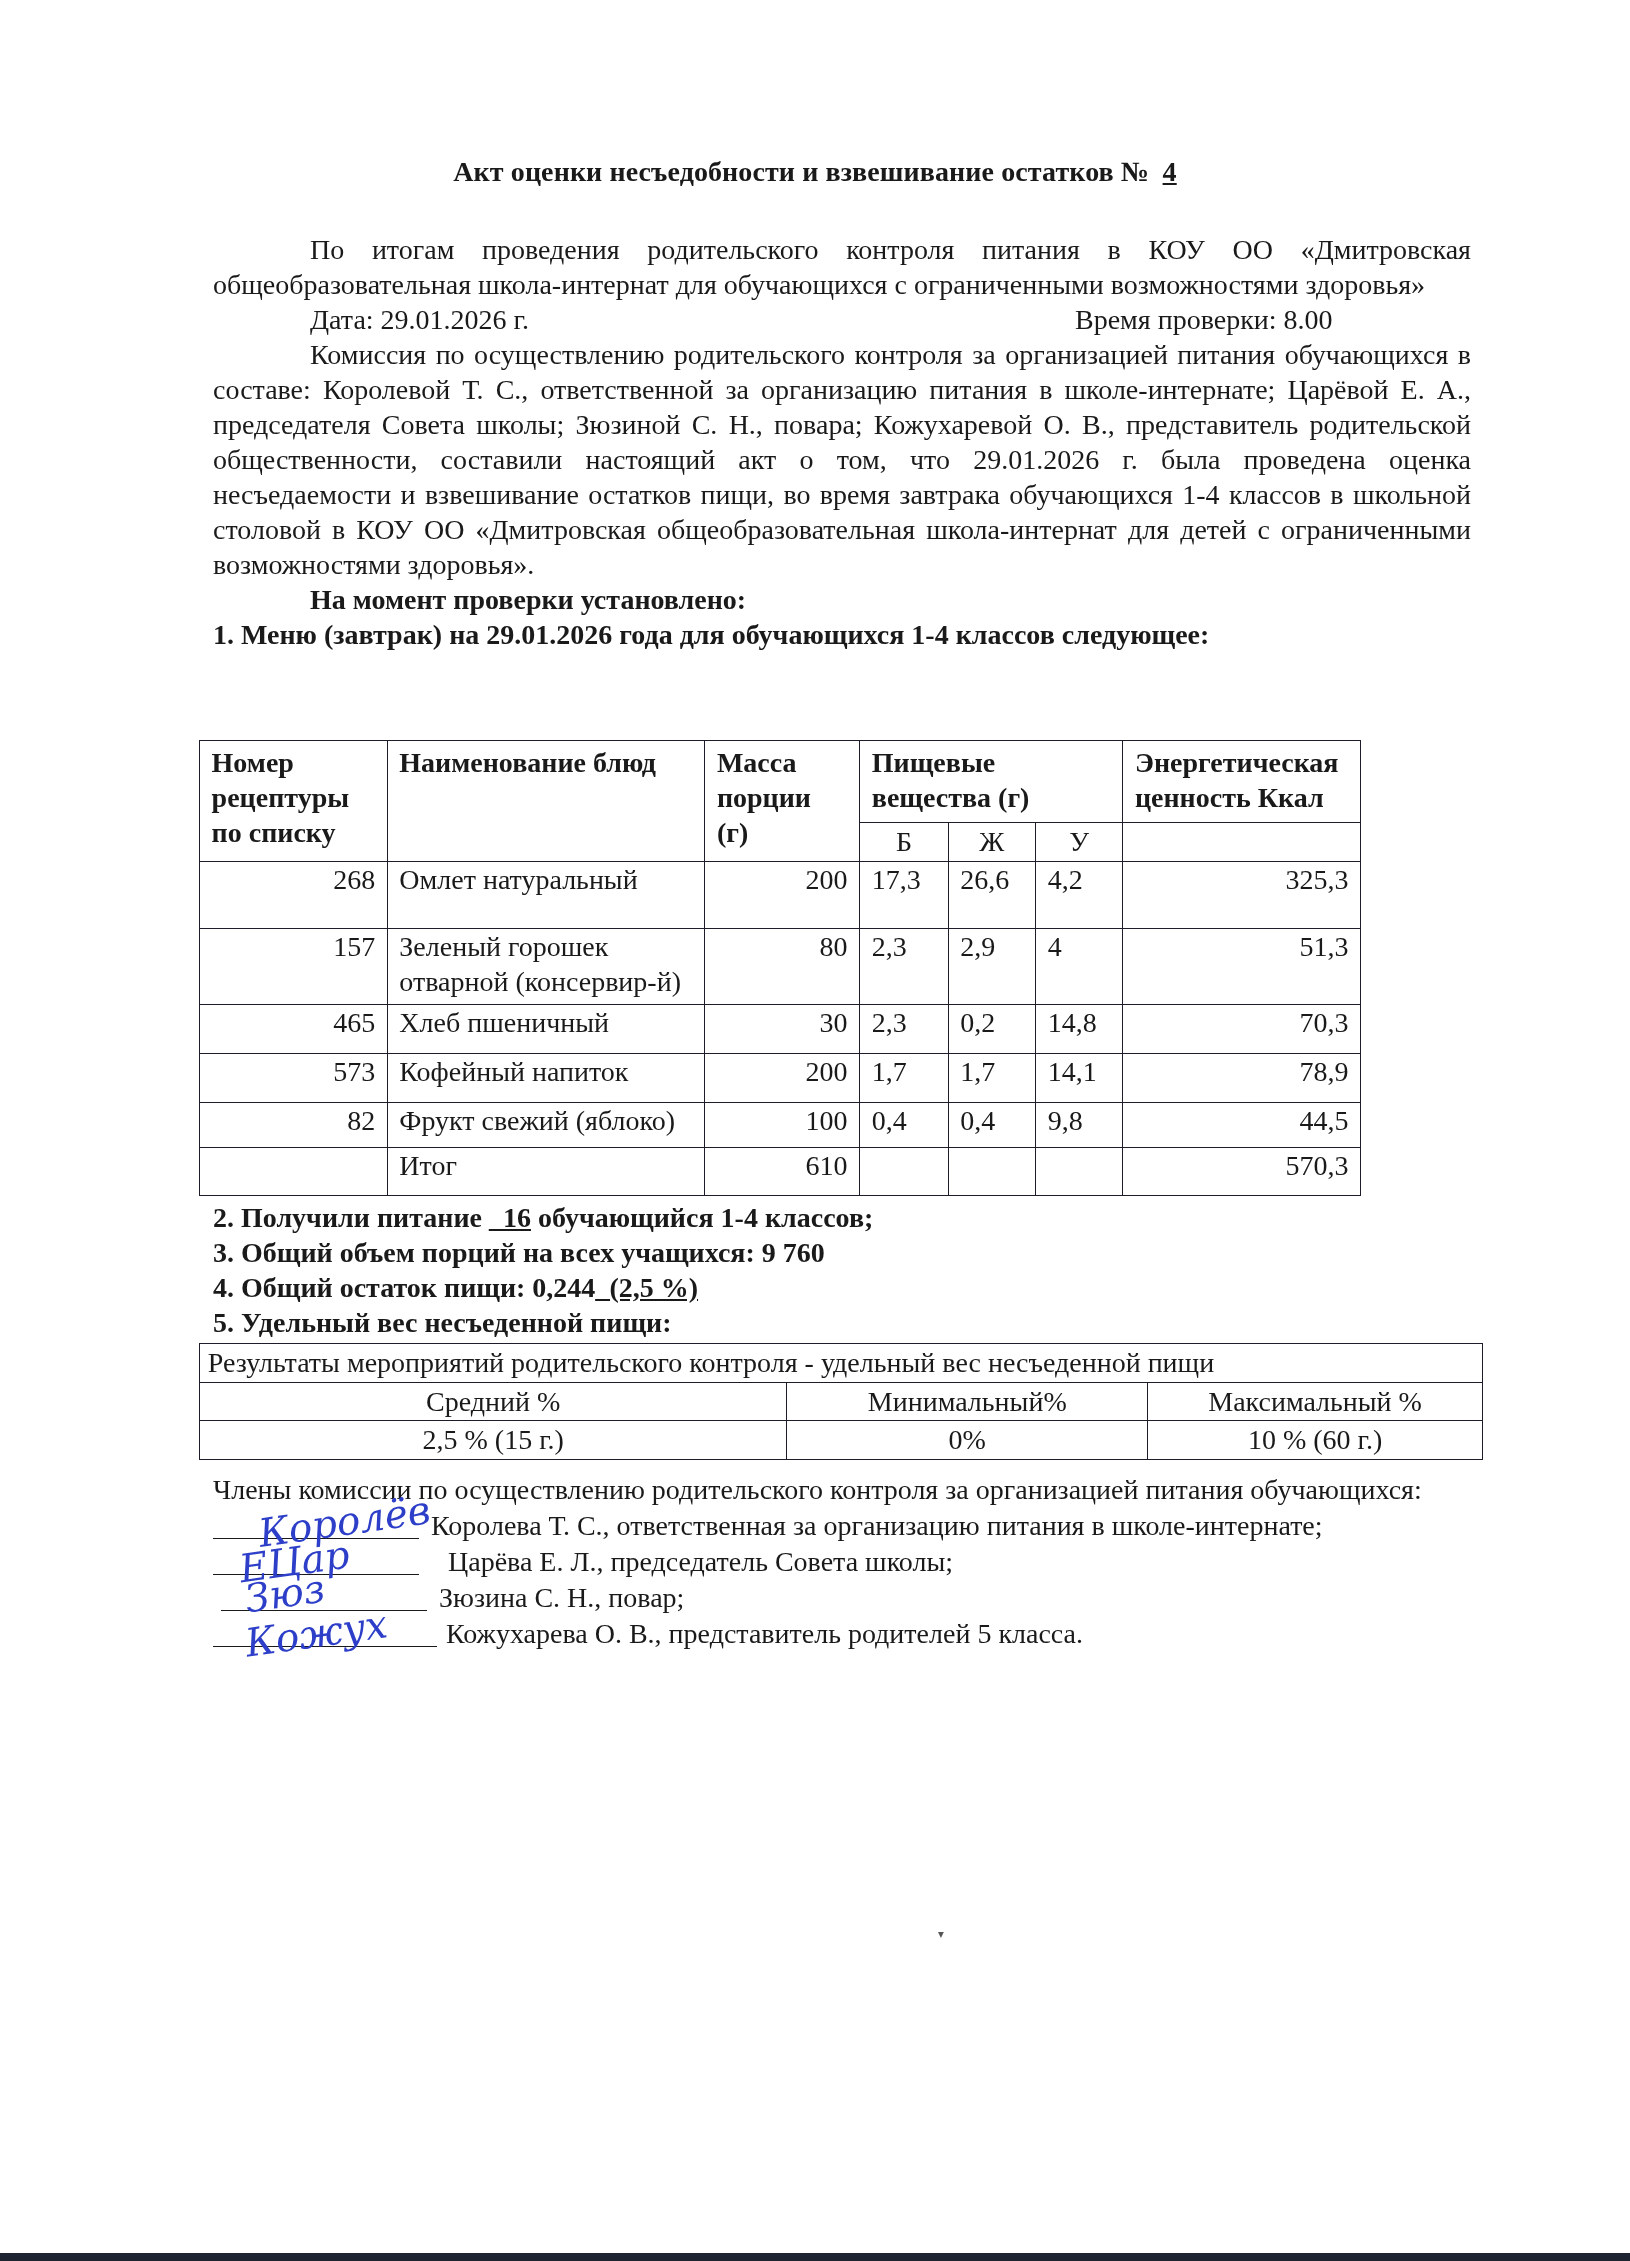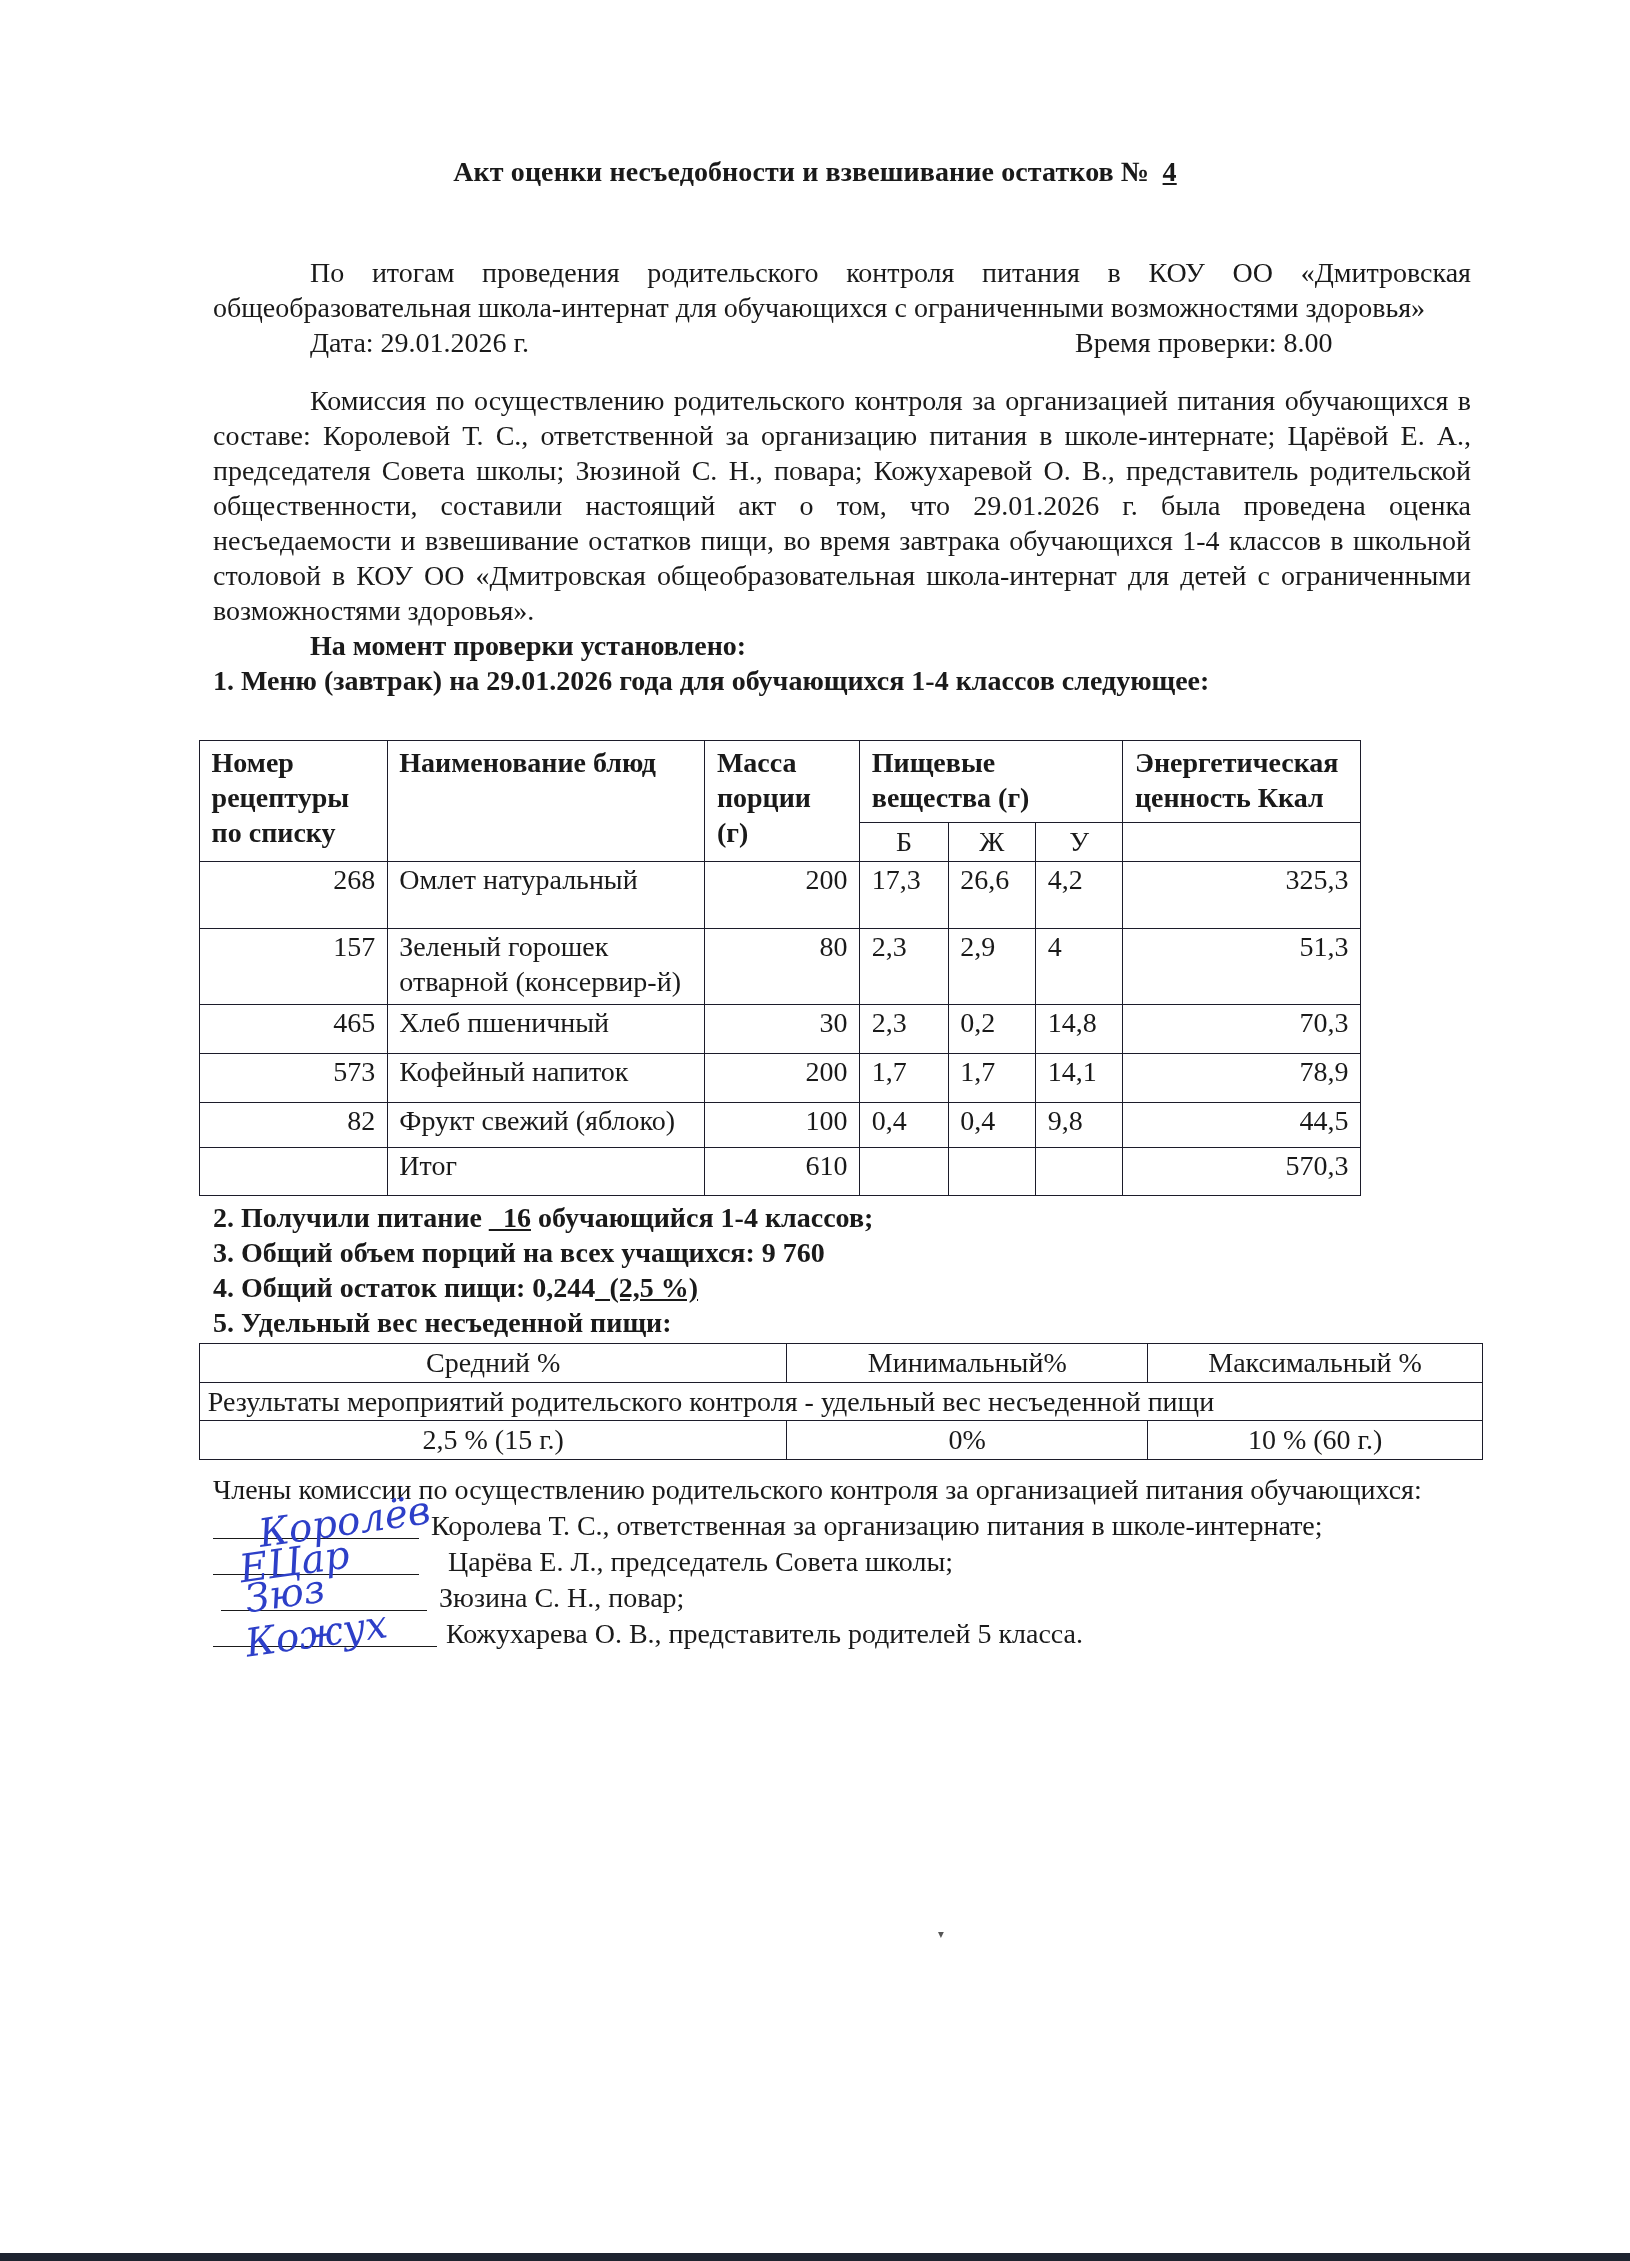--- a/index.html
+++ b/index.html
@@ -10,21 +10,21 @@
   .page { position: absolute; left: 0; top: 0; width: 1630px; height: 2261px; }
   .title {
     position: absolute; left: 0; width: 1630px; top: 156px; text-align: center;
     font-weight: bold; font-size: 28px; letter-spacing: 0.1px;
   }
   .title .num { text-decoration: underline; margin-left: 6.4px; }
   .body-text {
     position: absolute; left: 213px; width: 1258px; font-size: 28px; line-height: 35px;
   }
   .p { text-align: justify; text-align-last: left; margin: 0; }
-  .indent { text-indent: 97px; margin-top: 23px; }
+  .indent { text-indent: 97px; }
   .line { margin: 0; white-space: nowrap; font-weight: bold; }
   .u { text-decoration: underline; }
   .date-row { position: relative; height: 35px; }
   .date-row .date { position: absolute; left: 97px; }
   .date-row .time { position: absolute; left: 862px; }
 
   table { border-collapse: collapse; position: absolute; }
   td { border: 1.9px solid #1c1c2a; vertical-align: top; font-size: 28px; line-height: 35px; padding: 0 11.6px; }
   .menu { left: 199px; top: 740px; width: 1162px; }
   .menu th { border: 1.9px solid #1c1c2a; font-weight: bold; font-size: 28px; line-height: 35px; text-align: left; vertical-align: top; padding: 3.9px 11.6px 0 11.6px; }
@@ -157,26 +157,26 @@
   </div>
 
   <table class="results">
     <colgroup>
         <col style="width:588px">
         <col style="width:361px">
         <col style="width:335px">
       </colgroup>
     <tbody>
         <tr>
+      <td colspan="3" class="head">Результаты мероприятий родительского контроля - удельный вес несъеденной пищи</td>
+    </tr>
+    <tr>
       <td>Средний %</td>
       <td>Минимальный%</td>
       <td>Максимальный %</td>
-    </tr>
-    <tr>
-      <td colspan="3" class="head">Результаты мероприятий родительского контроля - удельный вес несъеденной пищи</td>
     </tr>
     <tr>
       <td>2,5 % (15 г.)</td>
       <td>0%</td>
       <td>10 % (60 г.)</td>
     </tr>
   </tbody>
     </table>
 
   <div class="sig-block">

